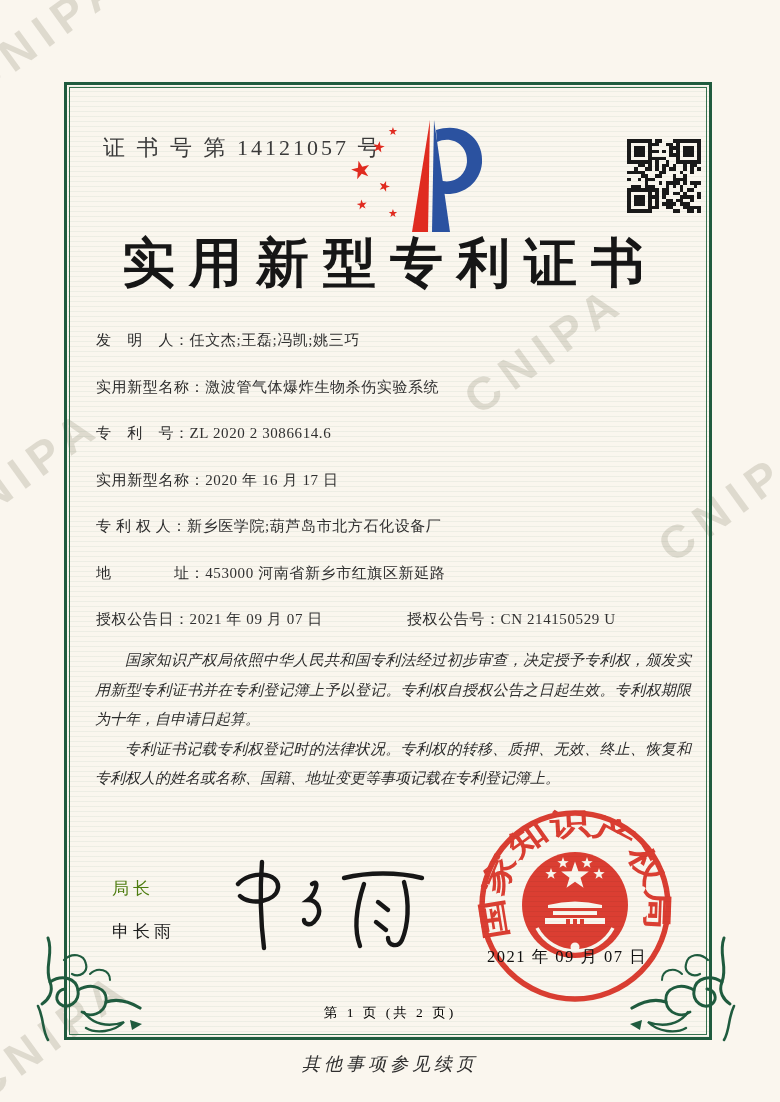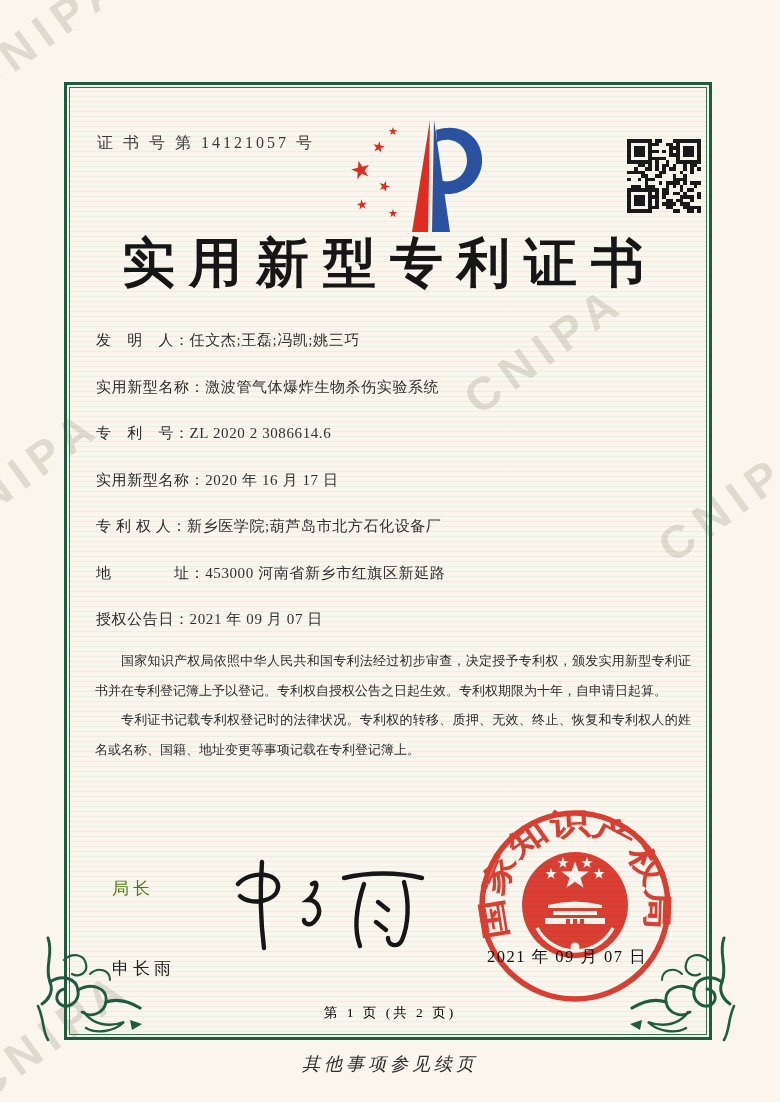--- a/index.html
+++ b/index.html
@@ -17,46 +17,46 @@
     position:absolute;left:68px;top:86px;width:641px;height:951px;
     background:repeating-linear-gradient(to bottom,
       rgba(70,130,100,0.075) 0px,rgba(70,130,100,0.075) 1px,
       rgba(0,0,0,0) 1px,rgba(0,0,0,0) 5px);
   }
   .border-outer{
     position:absolute;left:64px;top:82px;width:648px;height:958px;
     border:3px solid #1f5b3e;box-sizing:border-box;
   }
   .border-inner{position:absolute;inset:2px;border:1px solid #35714f;}
-  .cert-no{position:absolute;left:97px;top:133px;font-size:16px;letter-spacing:3px;color:#3a3a3a;}
+  .cert-no{position:absolute;left:103px;top:133px;font-size:22px;letter-spacing:3px;color:#3a3a3a;}
   .logo{position:absolute;left:344px;top:118px;width:142px;height:116px;}
   .logo .star{position:absolute;line-height:1;}
   .logo .star::before{content:"★";color:#e02b20;}
   .wedge{position:absolute;left:48px;top:0;}
   .qr{
     position:absolute;left:627px;top:139px;width:74px;height:74px;
     display:grid;grid-template-columns:repeat(21,1fr);grid-auto-rows:1fr;
   }
   .qr b{display:block;}
   .qr b.d{background:#191919;}
   .title{
     position:absolute;left:0;top:228px;width:100%;text-align:center;
     font-size:53px;font-weight:700;letter-spacing:14px;color:#161616;
   }
   .fields{position:absolute;left:96px;top:331px;width:596px;font-size:15px;color:#303030;}
   .frow{height:46.5px;letter-spacing:0.6px;}
   .frow .lab{color:#2c2c2c;}
   .frow-double{display:flex;gap:84px;}
   .paras{
     position:absolute;left:95px;top:646px;width:596px;
-    font-size:13px;line-height:29.5px;text-align:justify;color:#2c2c2c;
+    font-size:15px;line-height:29.5px;text-align:justify;color:#2c2c2c;font-style:italic;
   }
   .paras p{margin:0;text-indent:2em;}
   .sign-role{position:absolute;left:112px;top:877px;font:400 17px "Liberation Sans","DejaVu Sans",sans-serif;letter-spacing:4px;color:#4d7c0f;}
-  .sign-name{position:absolute;left:112px;top:957px;font:400 17px "Liberation Sans","DejaVu Sans",sans-serif;letter-spacing:4px;color:#222;text-align:right;}
+  .sign-name{position:absolute;left:112px;top:920px;font:400 17px "Liberation Sans","DejaVu Sans",sans-serif;letter-spacing:4px;color:#222;text-align:right;}
   .sig-svg{position:absolute;left:216px;top:850px;}
   .flourish{position:absolute;pointer-events:none;}
   .fl-left{left:34px;top:936px;}
   .fl-right{left:630px;top:936px;transform:scaleX(-1);}
   .seal{position:absolute;left:468px;top:806px;width:215px;height:205px;mix-blend-mode:multiply;opacity:.96;}
   .seal-date{
     position:absolute;left:487px;top:946px;z-index:5;
     font-size:16.5px;letter-spacing:1.5px;color:#101010;
   }
   .page-info{position:absolute;left:0;top:1004px;width:100%;text-align:center;font-size:13.5px;letter-spacing:3px;color:#000000;}
@@ -581,20 +581,21 @@
       <span class="lab">实用新型名称：</span><span>2020 年 16 月 17 日</span>
     </div>
     <div class="frow">
       <span class="lab">专 利 权 人：</span><span>新乡医学院;葫芦岛市北方石化设备厂</span>
     </div>
     <div class="frow">
       <span class="lab">地　　　　址：</span><span>453000 河南省新乡市红旗区新延路</span>
     </div>
     <div class="frow frow-double">
       <span><span class="lab">授权公告日：</span><span>2021 年 09 月 07 日</span></span>
+      <span><span class="lab">授权公告号：</span><span>CN 214150529 U</span></span>
     </div>
   </div>
 
   <div class="paras">
     <p>国家知识产权局依照中华人民共和国专利法经过初步审查，决定授予专利权，颁发实用新型专利证书并在专利登记簿上予以登记。专利权自授权公告之日起生效。专利权期限为十年，自申请日起算。</p>
     <p>专利证书记载专利权登记时的法律状况。专利权的转移、质押、无效、终止、恢复和专利权人的姓名或名称、国籍、地址变更等事项记载在专利登记簿上。</p>
   </div>
 
   <div class="sign-role">局长</div>
   <div class="sign-name">申长雨</div>

